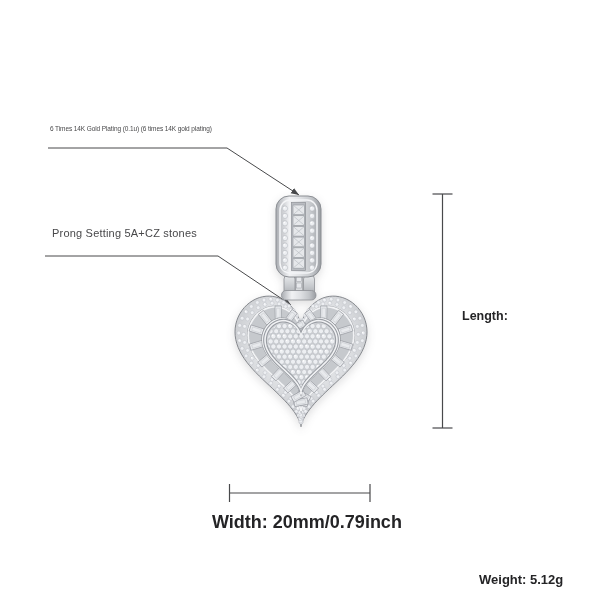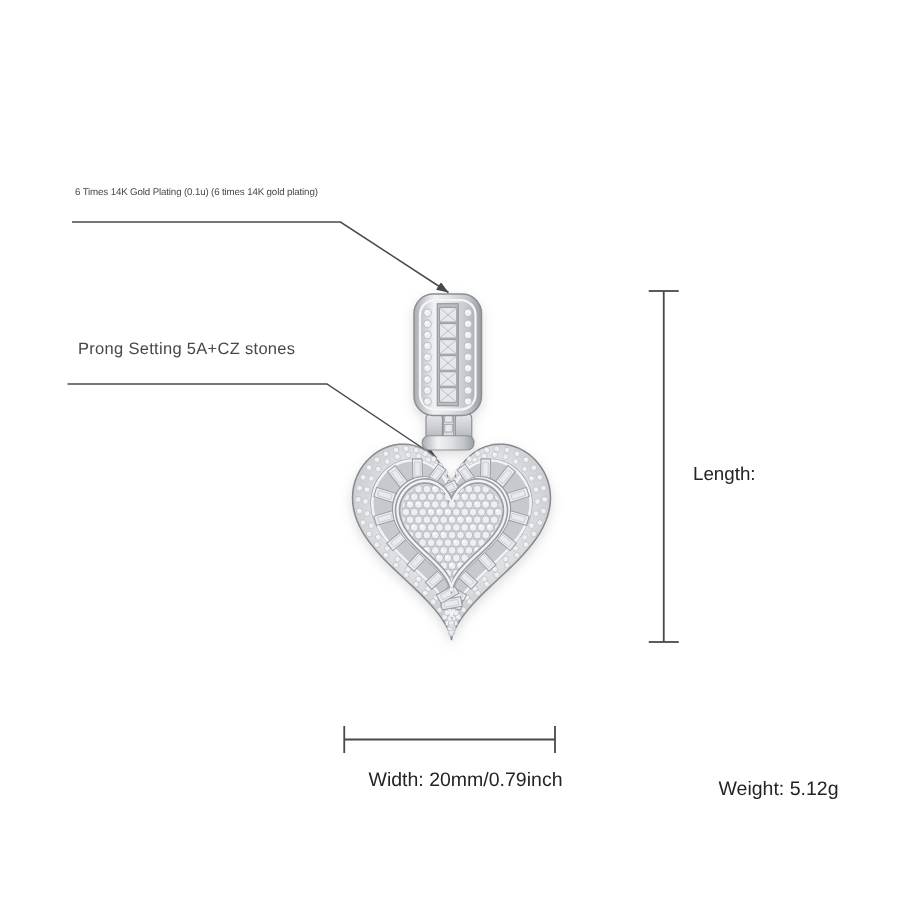--- a/index.html
+++ b/index.html
@@ -14,25 +14,25 @@
   .abs{position:absolute;}
   .callout-small{
     left:50px;top:125px;font-size:6.5px;letter-spacing:-0.1px;
     color:var(--text-secondary);white-space:nowrap;font-weight:500;
   }
   .callout-main{
     left:52px;top:227px;font-size:11px;letter-spacing:0.2px;
     color:var(--text-secondary);white-space:nowrap;font-weight:500;
   }
   .dim-label{
-    font-size:12.5px;font-weight:400;color:var(--text-primary);white-space:nowrap;
+    font-size:12.5px;font-weight:700;color:var(--text-primary);white-space:nowrap;
   }
   .length-label{left:462px;top:307px;line-height:18px;}
-  .width-label{left:225px;top:512px;width:150px;text-align:right;font-size:13px;}
-  .weight-label{left:479px;top:518px;font-size:13px;text-align:center;}
+  .width-label{left:212px;top:512px;width:150px;text-align:center;font-size:18px;}
+  .weight-label{left:479px;top:572px;font-size:13px;text-align:center;}
   svg.overlay{left:0;top:0;pointer-events:none;}
   .ann-line{stroke:var(--line);stroke-width:1;fill:none;}
   .dim-line{stroke:var(--line);stroke-width:1.2;fill:none;}
   .arrow-fill{fill:var(--line);}
   #pendant{left:225px;top:185px;filter:drop-shadow(0 3px 4px rgba(45,45,52,0.16));}
 </style>
 </head>
 <body>
 
 <div class="stage">

